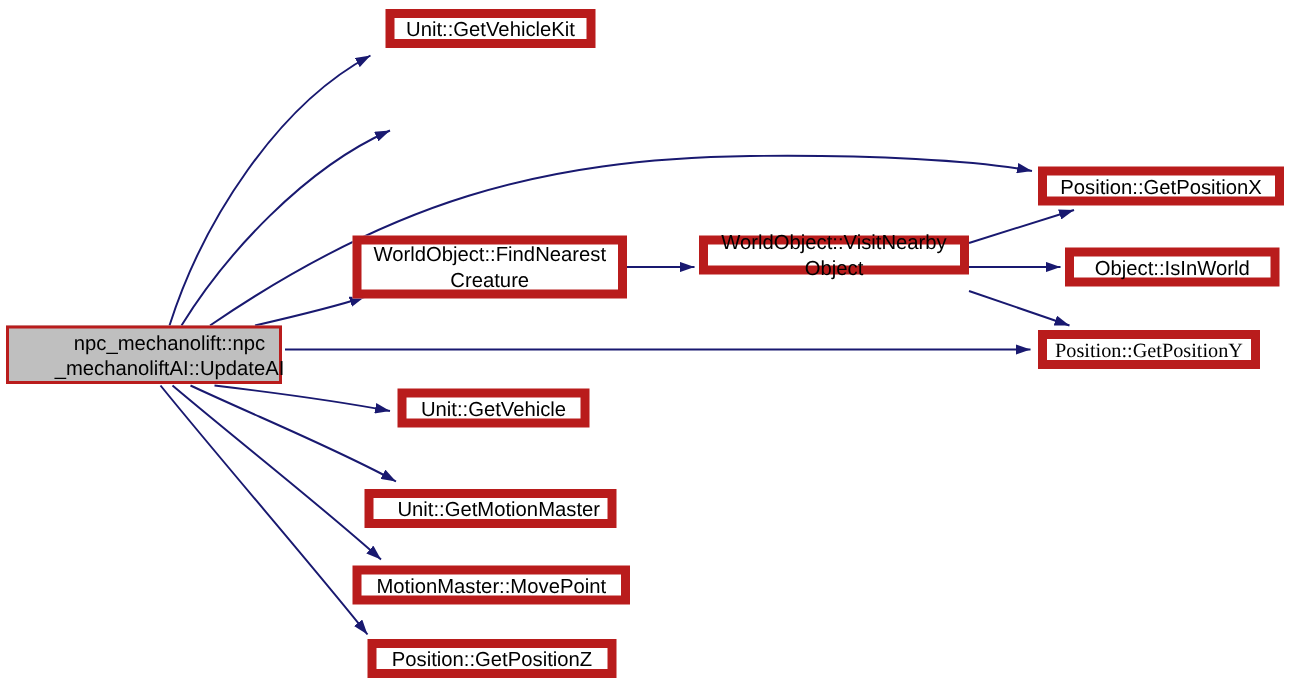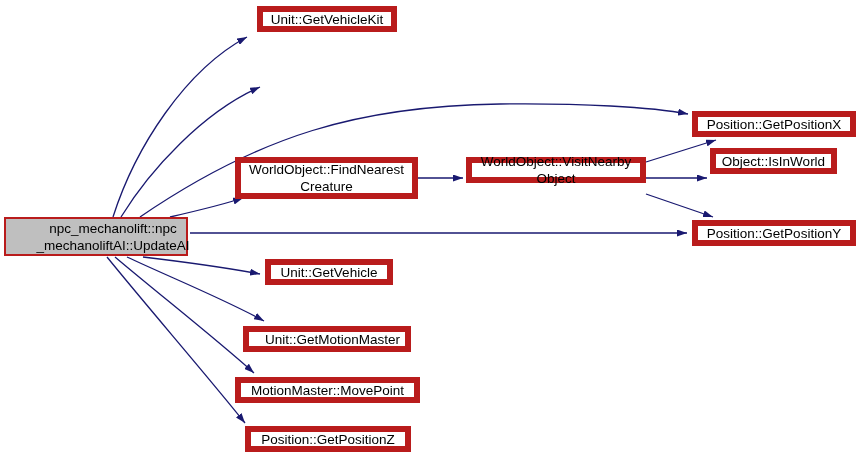--- a/index.html
+++ b/index.html
@@ -47,22 +47,22 @@
     border-width: 2px;
     cursor: default;
   }
   
   .n-updateai        { left: 4px;   top: 217px; width: 184px; height: 39px; padding-left: 34px; }
   .n-getvehiclekit   { left: 257px; top: 6px;   width: 140px; height: 26px; }
   .n-hasemptyseat    { left: 242px; top: 57px;  width: 172px; height: 26px; }
   .n-findnearest     { left: 235px; top: 157px; width: 183px; height: 42px; }
   .n-visitnearby     { left: 466px; top: 157px; width: 180px; height: 26px; }
   .n-getpositionx    { left: 692px; top: 111px; width: 164px; height: 26px; }
-  .n-isinworld       { left: 710px; top: 148px; width: 127px; height: 26px; }
-  .n-getpositiony    { left: 692px; top: 220px; width: 164px; height: 26px; }
+  .n-isinworld       { left: 710px; top: 165px; width: 143px; height: 26px; }
+  .n-getpositiony    { left: 692px; top: 220px; width: 148px; height: 26px; font-family: Liberation Serif, serif; }
   .n-getvehicle      { left: 265px; top: 259px; width: 128px; height: 26px; }
   .n-getmotionmaster { left: 243px; top: 326px; width: 168px; height: 26px; padding-left: 11px; }
   .n-movepoint       { left: 235px; top: 377px; width: 185px; height: 26px; }
   .n-getpositionz    { left: 245px; top: 426px; width: 166px; height: 26px; }
 </style>
 </head>
 <body>
 
 <div class="canvas">
 

